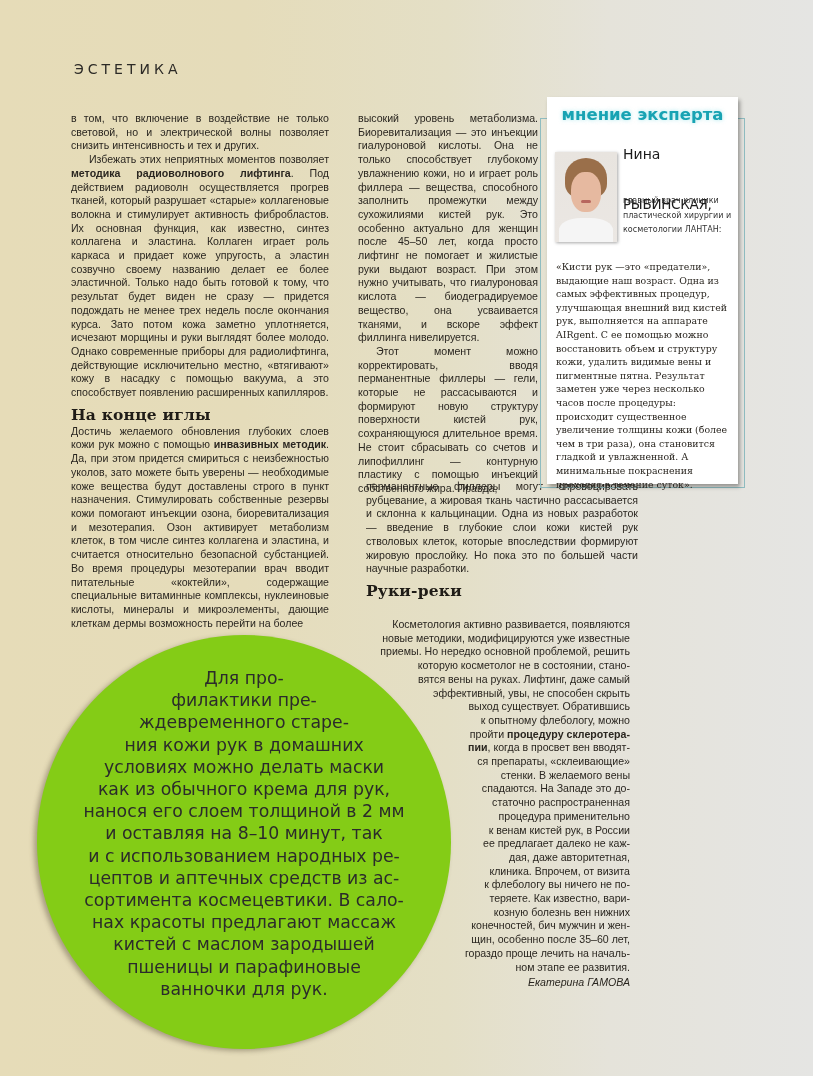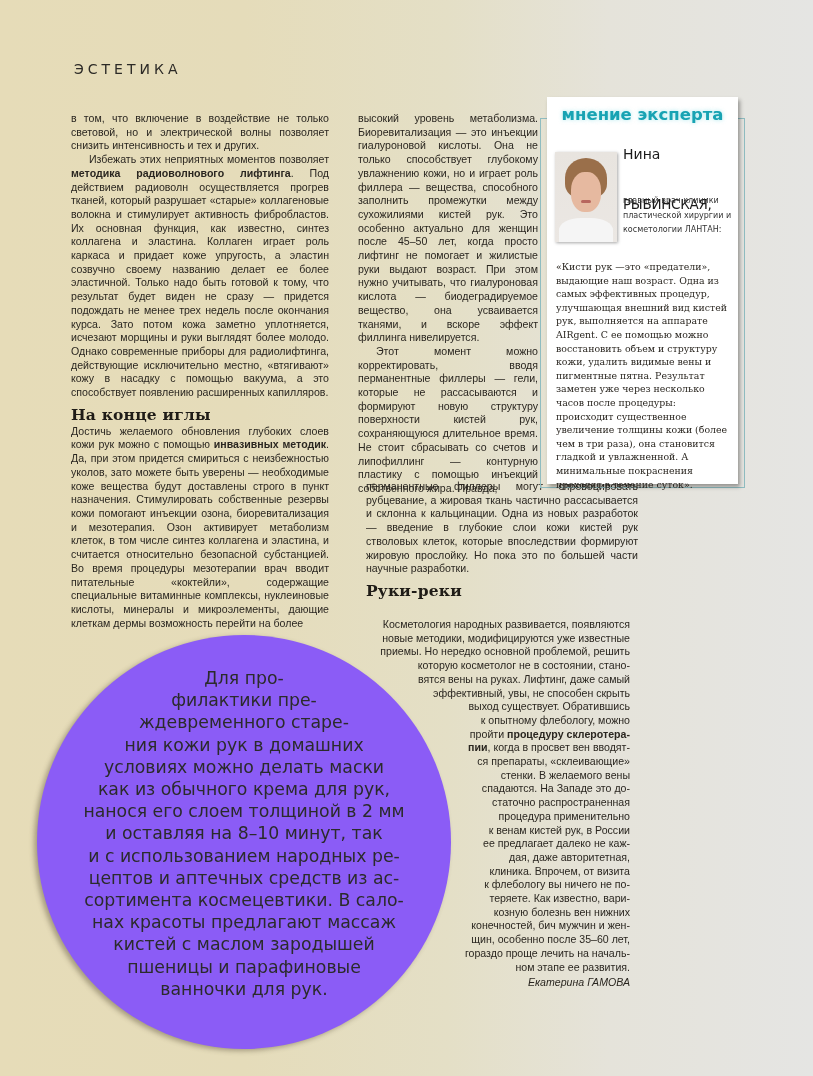--- a/index.html
+++ b/index.html
@@ -60,21 +60,21 @@
   }
   .expert-quote {
     position: absolute; left: 9px; top: 163px; width: 178px;
     font-family: "DejaVu Serif", serif; font-size: 9.4px; line-height: 13.6px; color: #2a2620;
     text-align: left; margin: 0;
   }
 
   
   .circle {
     position: absolute; left: 37px; top: 635px; width: 414px; height: 414px;
-    border-radius: 50%; background: #8b5cf6;
+    border-radius: 50%; background: #84cc16;
     box-shadow: -3px 2px 5px rgba(90,80,60,0.45);
   }
   .circle-text {
     position: absolute; left: 0; top: 32px; width: 100%;
     font-family: "DejaVu Sans", sans-serif; font-size: 17.3px; line-height: 22.2px;
     text-align: center; color: #2b2b2b; margin: 0;
   }
   .circle-text span { display: block; white-space: nowrap; }
 </style>
 </head>
@@ -93,21 +93,21 @@
   <p>высокий уровень метаболизма. Биоревитализация — это инъекции гиалуроновой кислоты. Она не только способствует глубокому увлажнению кожи, но и играет роль филлера — вещества, способного заполнить промежутки между сухожилиями кистей рук. Это особенно актуально для женщин после 45–50 лет, когда просто лифтинг не помогает и жилистые руки выдают возраст. При этом нужно учитывать, что гиалуроновая кислота — биодеградируемое вещество, она усваивается тканями, и вскоре эффект филлинга нивелируется.</p>
   <p class="indent">Этот момент можно корректировать, вводя перманентные филлеры — гели, которые не рассасываются и формируют новую структуру поверхности кистей рук, сохраняющуюся длительное время. Не стоит сбрасывать со счетов и липофиллинг — контурную пластику с помощью инъекций собственного жира. Правда,</p>
 </div>
 
 <div class="col col2b">
   <p>перманентные филлеры могут спровоцировать рубцевание, а жировая ткань частично рассасывается и склонна к кальцинации. Одна из новых разработок — введение в глубокие слои кожи кистей рук стволовых клеток, которые впоследствии формируют жировую прослойку. Но пока это по большей части научные разработки.</p>
   <h2 class="sub">Руки-реки</h2>
 </div>
 
 <div class="col col3" id="col3">
-    <div class="r">Косметология народных развивается, появляются</div>
+    <div class="r">Косметология активно развивается, появляются</div>
     <div class="r">новые методики, модифицируются уже известные</div>
     <div class="r">приемы. Но нередко основной проблемой, решить</div>
     <div class="r">которую косметолог не в состоянии, стано-</div>
     <div class="r">вятся вены на руках. Лифтинг, даже самый</div>
     <div class="r">эффективный, увы, не способен скрыть</div>
     <div class="r">выход существует. Обратившись</div>
     <div class="r">к опытному флебологу, можно</div>
     <div class="r"><span>пройти </span><b>процедуру склеротера-</b></div>
     <div class="r"><b>пии</b><span>, когда в просвет вен вводят-</span></div>
     <div class="r">ся препараты, «склеивающие»</div>

